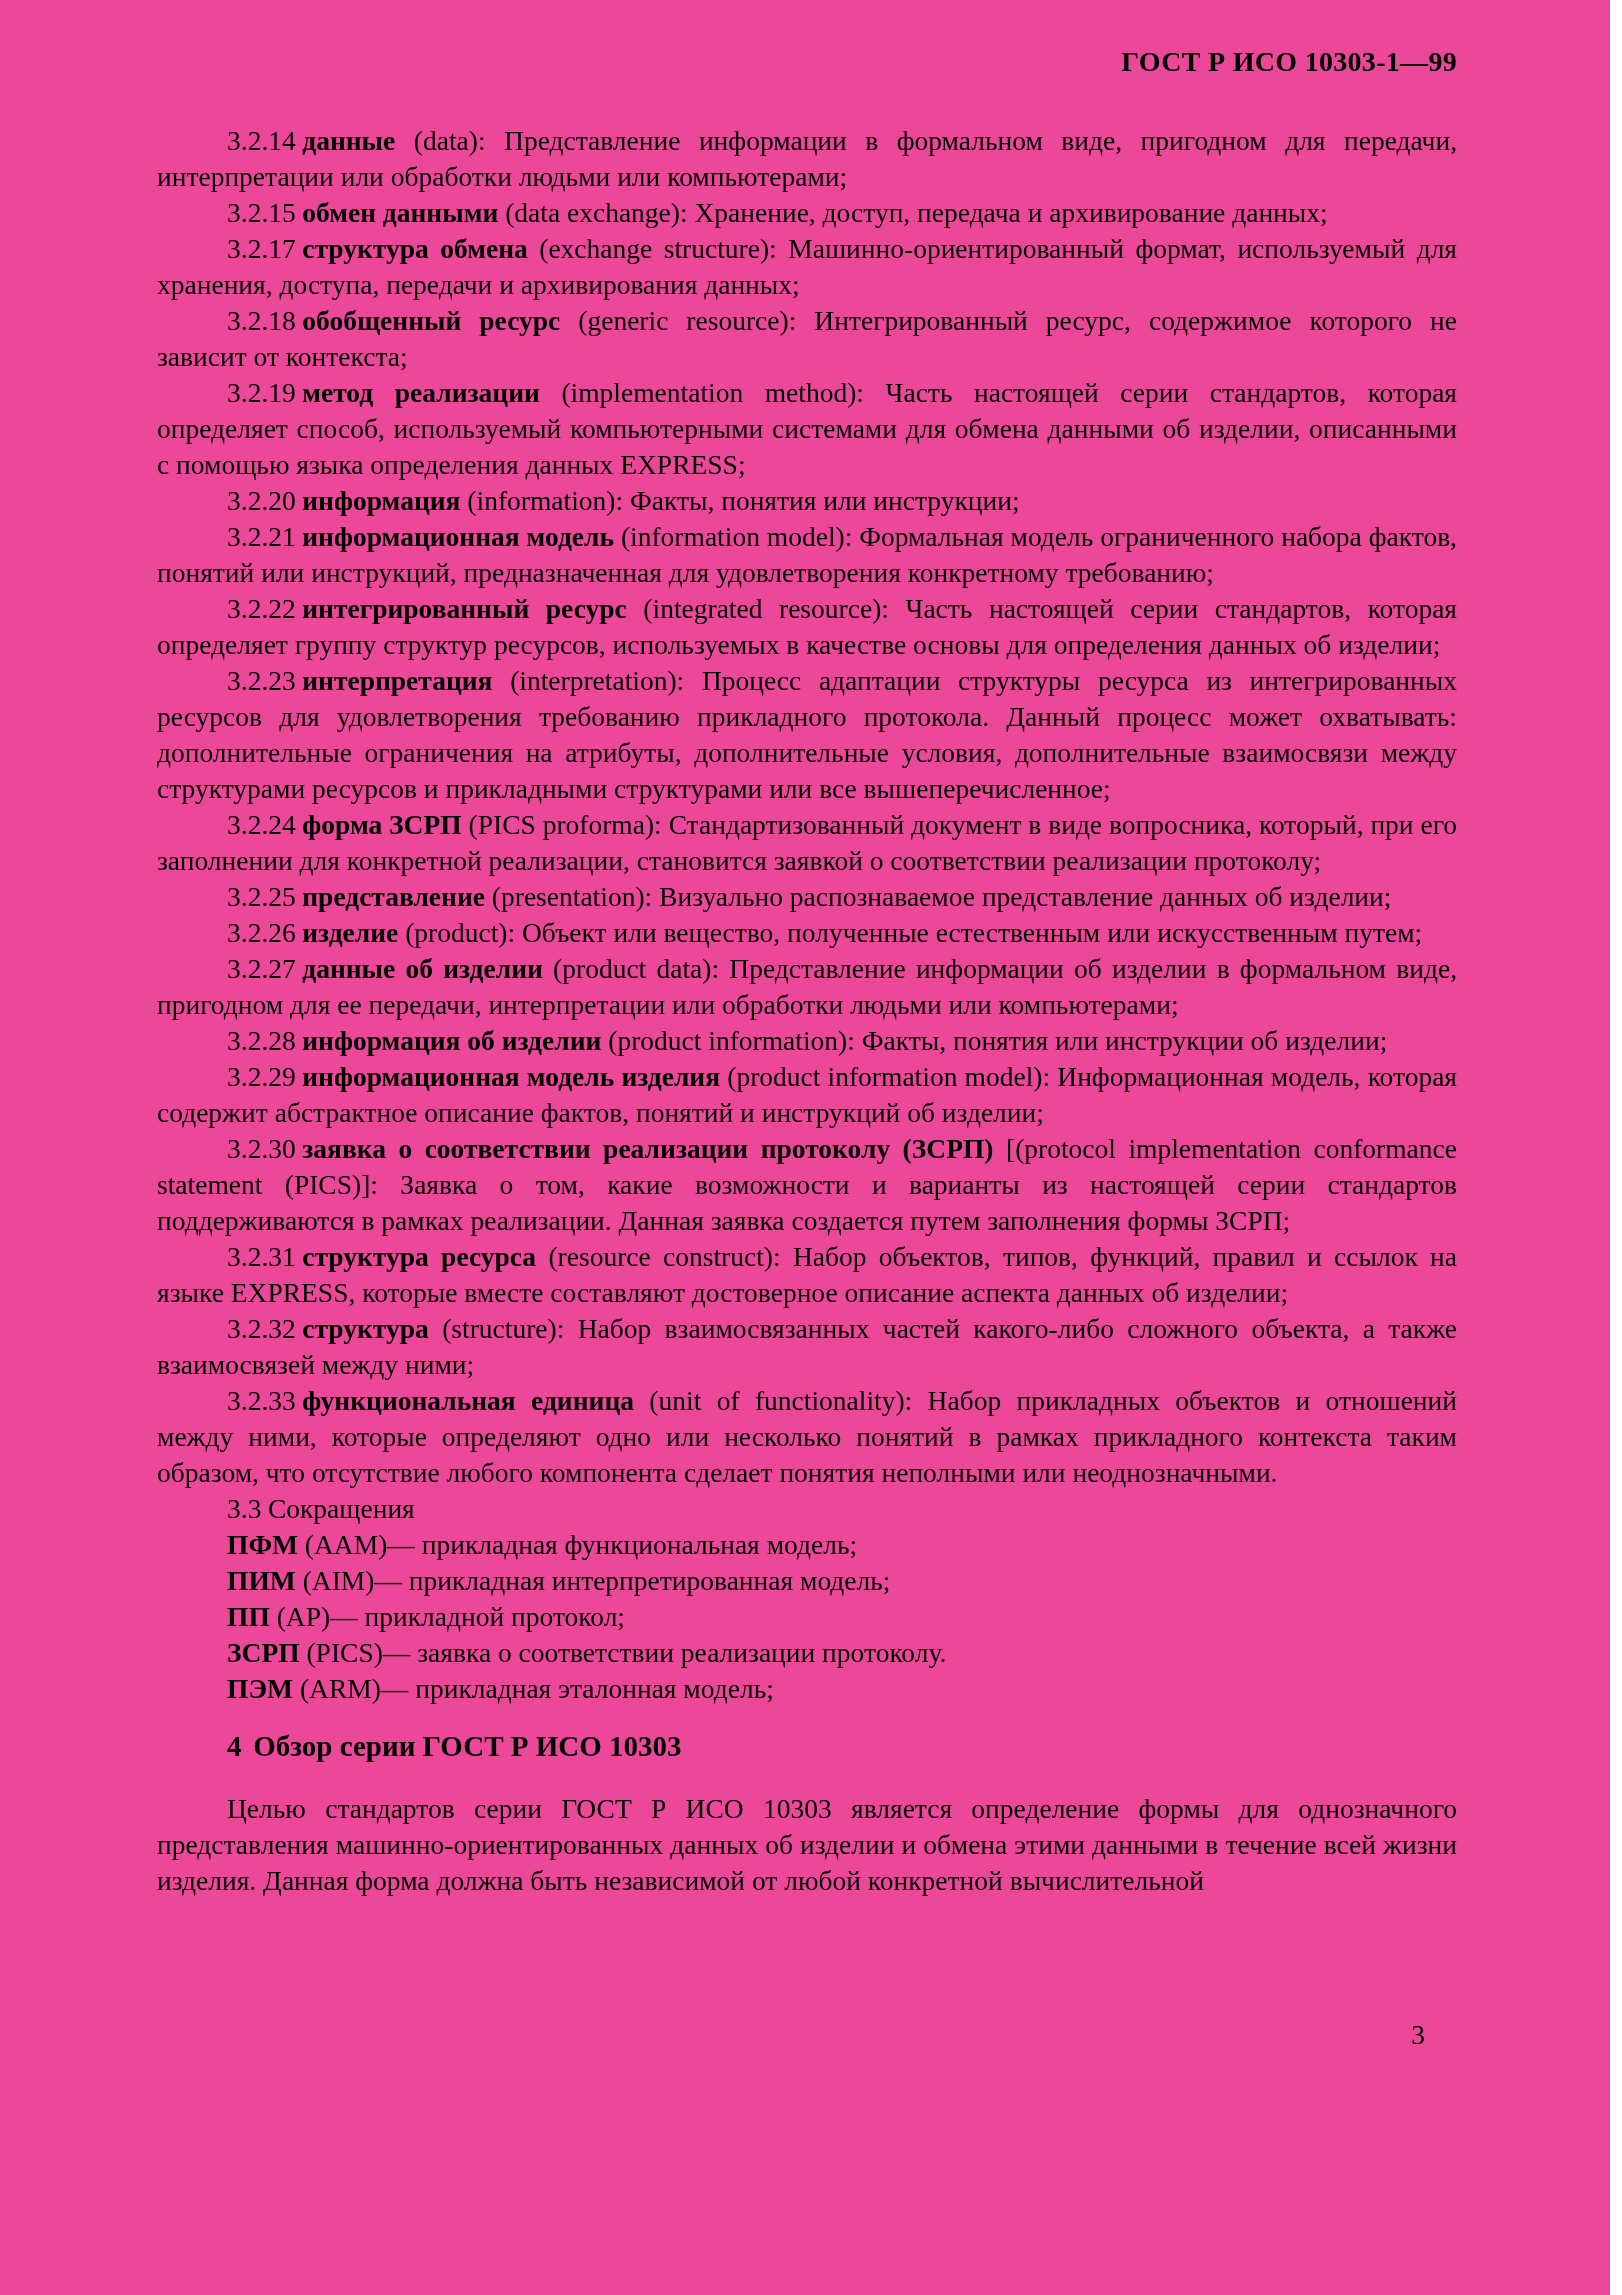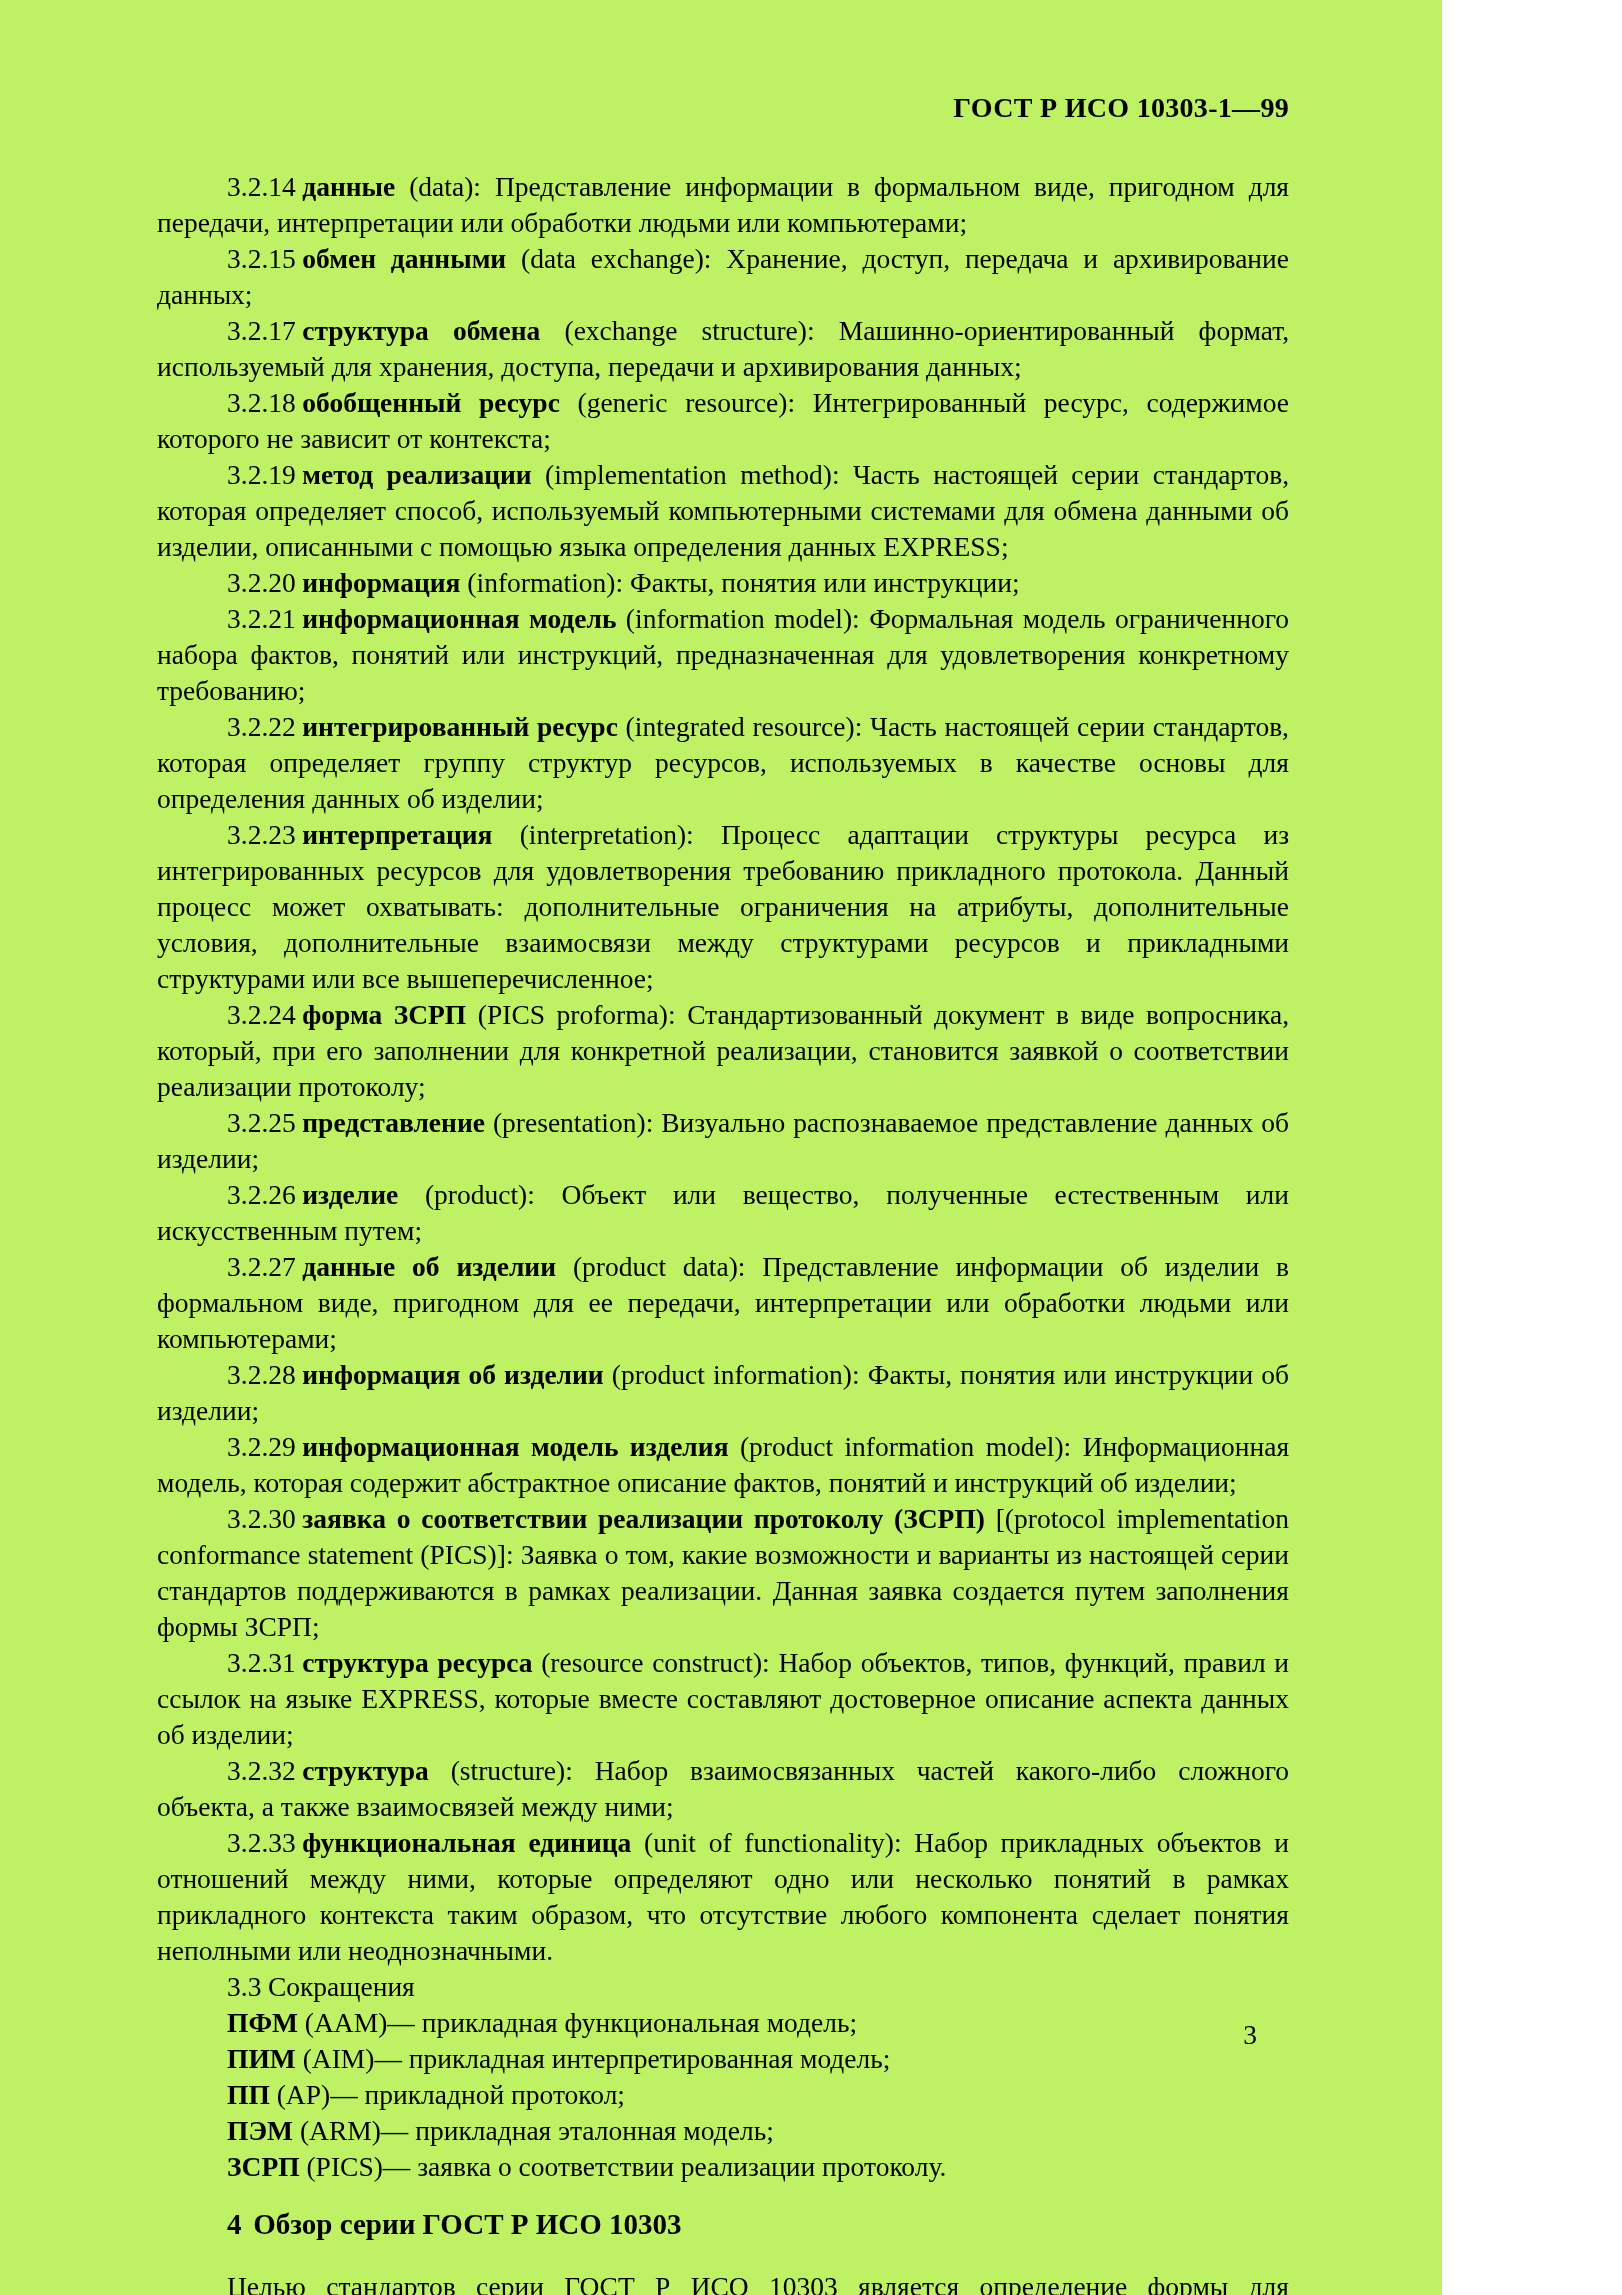--- a/index.html
+++ b/index.html
@@ -1,26 +1,26 @@
 <!DOCTYPE html>
 <html lang="ru" style="font-size:10.5px"><head>
 <meta charset="utf-8">
 <style>
   html, body { margin: 0; padding: 0; background: #ffffff; }
   .page {
     position: relative;
-    width: 1442px;
+    width: 1610px;
     height: 2295px;
-    background: #bef264;
+    background: #ec4899;
     color: #000000;
     font-family: "Liberation Serif", "DejaVu Serif", serif;
     font-size: 27.5px;
     line-height: 36px;
     box-sizing: border-box;
-    padding: 90px 153px 0 157px;
+    padding: 44px 153px 0 157px;
     overflow: hidden;
   }
   .doc-header {
     text-align: right;
     font-weight: bold;
     font-size: 28px;
     margin: 0 0 43px 0;
     letter-spacing: 0.3px;
   }
   p { margin: 0; }
@@ -100,22 +100,22 @@
     <p class="def"><span class="d-num">3.2.32</span><span class="d-term">структура</span> <span class="d-eng">(structure):</span> <span class="d-body">Набор взаимосвязанных частей какого-либо сложного объекта, а также взаимосвязей между ними;</span></p>
 
     <p class="def"><span class="d-num">3.2.33</span><span class="d-term">функциональная единица</span> <span class="d-eng">(unit of functionality):</span> <span class="d-body">Набор прикладных объектов и отношений между ними, которые определяют одно или несколько понятий в рамках прикладного контекста таким образом, что отсутствие любого компонента сделает понятия неполными или неоднозначными.</span></p>
 
     <p class="subhead"><span class="d-num">3.3</span><span>Сокращения</span></p>
 
 
     <p class="abbr"><span class="d-term">ПФМ</span> <span>(AAM)— прикладная функциональная модель;</span></p>
     <p class="abbr"><span class="d-term">ПИМ</span> <span>(AIM)— прикладная интерпретированная модель;</span></p>
     <p class="abbr"><span class="d-term">ПП</span> <span>(AP)— прикладной протокол;</span></p>
+    <p class="abbr"><span class="d-term">ЗСРП</span> <span>(PICS)— заявка о соответствии реализации протоколу.</span></p>
     <p class="abbr"><span class="d-term">ПЭМ</span> <span>(ARM)— прикладная эталонная модель;</span></p>
-    <p class="abbr"><span class="d-term">ЗСРП</span> <span>(PICS)— заявка о соответствии реализации протоколу.</span></p>
 
     <h2 class="h4"><span class="h-num">4</span><span>Обзор серии ГОСТ Р ИСО 10303</span></h2>
 
 
     <p class="def"><span>Целью стандартов серии ГОСТ Р ИСО 10303 является определение формы для однозначного представления машинно-ориентированных данных об изделии и обмена этими данными в течение всей жизни изделия. Данная форма должна быть независимой от любой конкретной вычислительной</span></p>
 
   </main>
 
   <div class="page-number">3</div>
 

